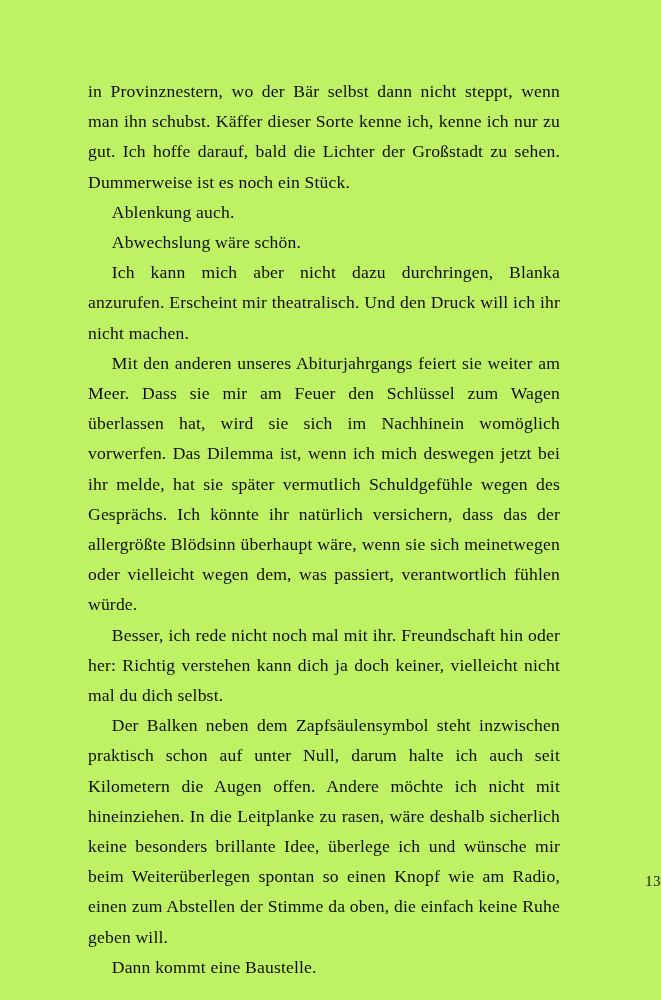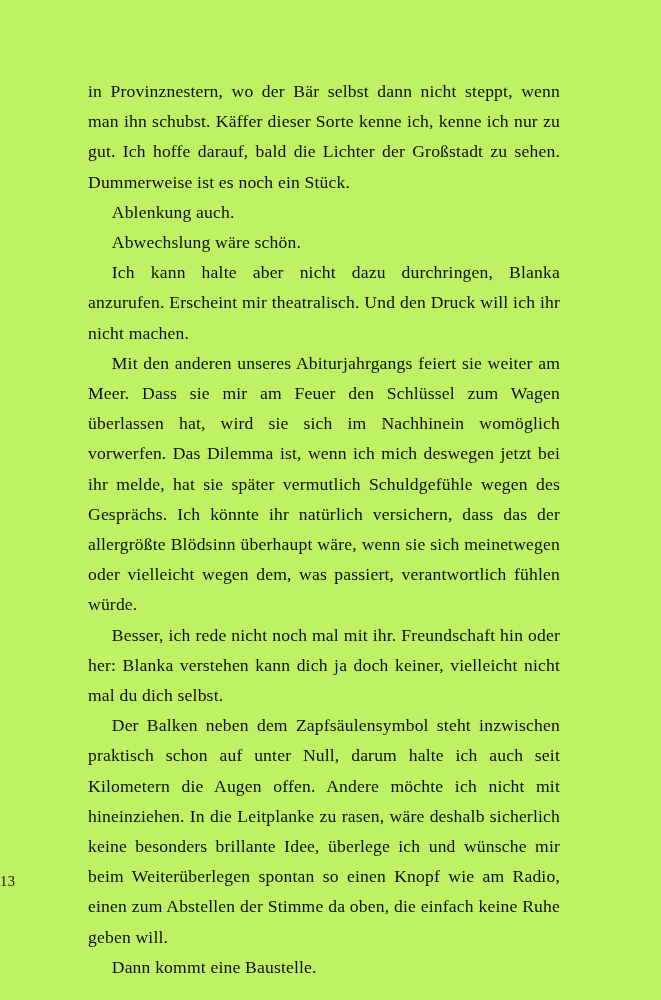--- a/index.html
+++ b/index.html
@@ -39,34 +39,34 @@
     letter-spacing: 0.01em;
   }
   .para.indent {
     text-indent: 1.35em;
   }
   .page-number {
     position: absolute;
     left: 0;
     top: 873px;
     width: 661px;
-    text-align: left;
+    text-align: right;
     font-size: 14.5px;
     letter-spacing: 0.04em;
     color: #17120f;
   }
 </style>
 </head>
 <body>
 
 <div class="page">
   <div class="text-column">
     <p class="para">in Provinznestern, wo der Bär selbst dann nicht steppt, wenn man ihn schubst. Käffer dieser Sorte kenne ich, kenne ich nur zu gut. Ich hoffe darauf, bald die Lichter der Großstadt zu sehen. Dummerweise ist es noch ein Stück.</p>
     <p class="para indent">Ablenkung auch.</p>
     <p class="para indent">Abwechslung wäre schön.</p>
-    <p class="para indent">Ich kann halte aber nicht dazu durchringen, Blanka anzurufen. Erscheint mir theatralisch. Und den Druck will ich ihr nicht machen.</p>
+    <p class="para indent">Ich kann mich aber nicht dazu durchringen, Blanka anzurufen. Erscheint mir theatralisch. Und den Druck will ich ihr nicht machen.</p>
     <p class="para indent">Mit den anderen unseres Abiturjahrgangs feiert sie weiter am Meer. Dass sie mir am Feuer den Schlüssel zum Wagen überlassen hat, wird sie sich im Nachhinein womöglich vorwerfen. Das Dilemma ist, wenn ich mich deswegen jetzt bei ihr melde, hat sie später vermutlich Schuldgefühle wegen des Gesprächs. Ich könnte ihr natürlich versichern, dass das der allergrößte Blödsinn überhaupt wäre, wenn sie sich meinetwegen oder vielleicht wegen dem, was passiert, verantwortlich fühlen würde.</p>
-    <p class="para indent">Besser, ich rede nicht noch mal mit ihr. Freundschaft hin oder her: Blanka verstehen kann dich ja doch keiner, vielleicht nicht mal du dich selbst.</p>
+    <p class="para indent">Besser, ich rede nicht noch mal mit ihr. Freundschaft hin oder her: Richtig verstehen kann dich ja doch keiner, vielleicht nicht mal du dich selbst.</p>
     <p class="para indent">Der Balken neben dem Zapfsäulensymbol steht inzwischen praktisch schon auf unter Null, darum halte ich auch seit Kilometern die Augen offen. Andere möchte ich nicht mit hineinziehen. In die Leitplanke zu rasen, wäre deshalb sicherlich keine besonders brillante Idee, überlege ich und wünsche mir beim Weiterüberlegen spontan so einen Knopf wie am Radio, einen zum Abstellen der Stimme da oben, die einfach keine Ruhe geben will.</p>
     <p class="para indent">Dann kommt eine Baustelle.</p>
   </div>
   <div class="page-number">13</div>
 </div>
 
 </body></html>

